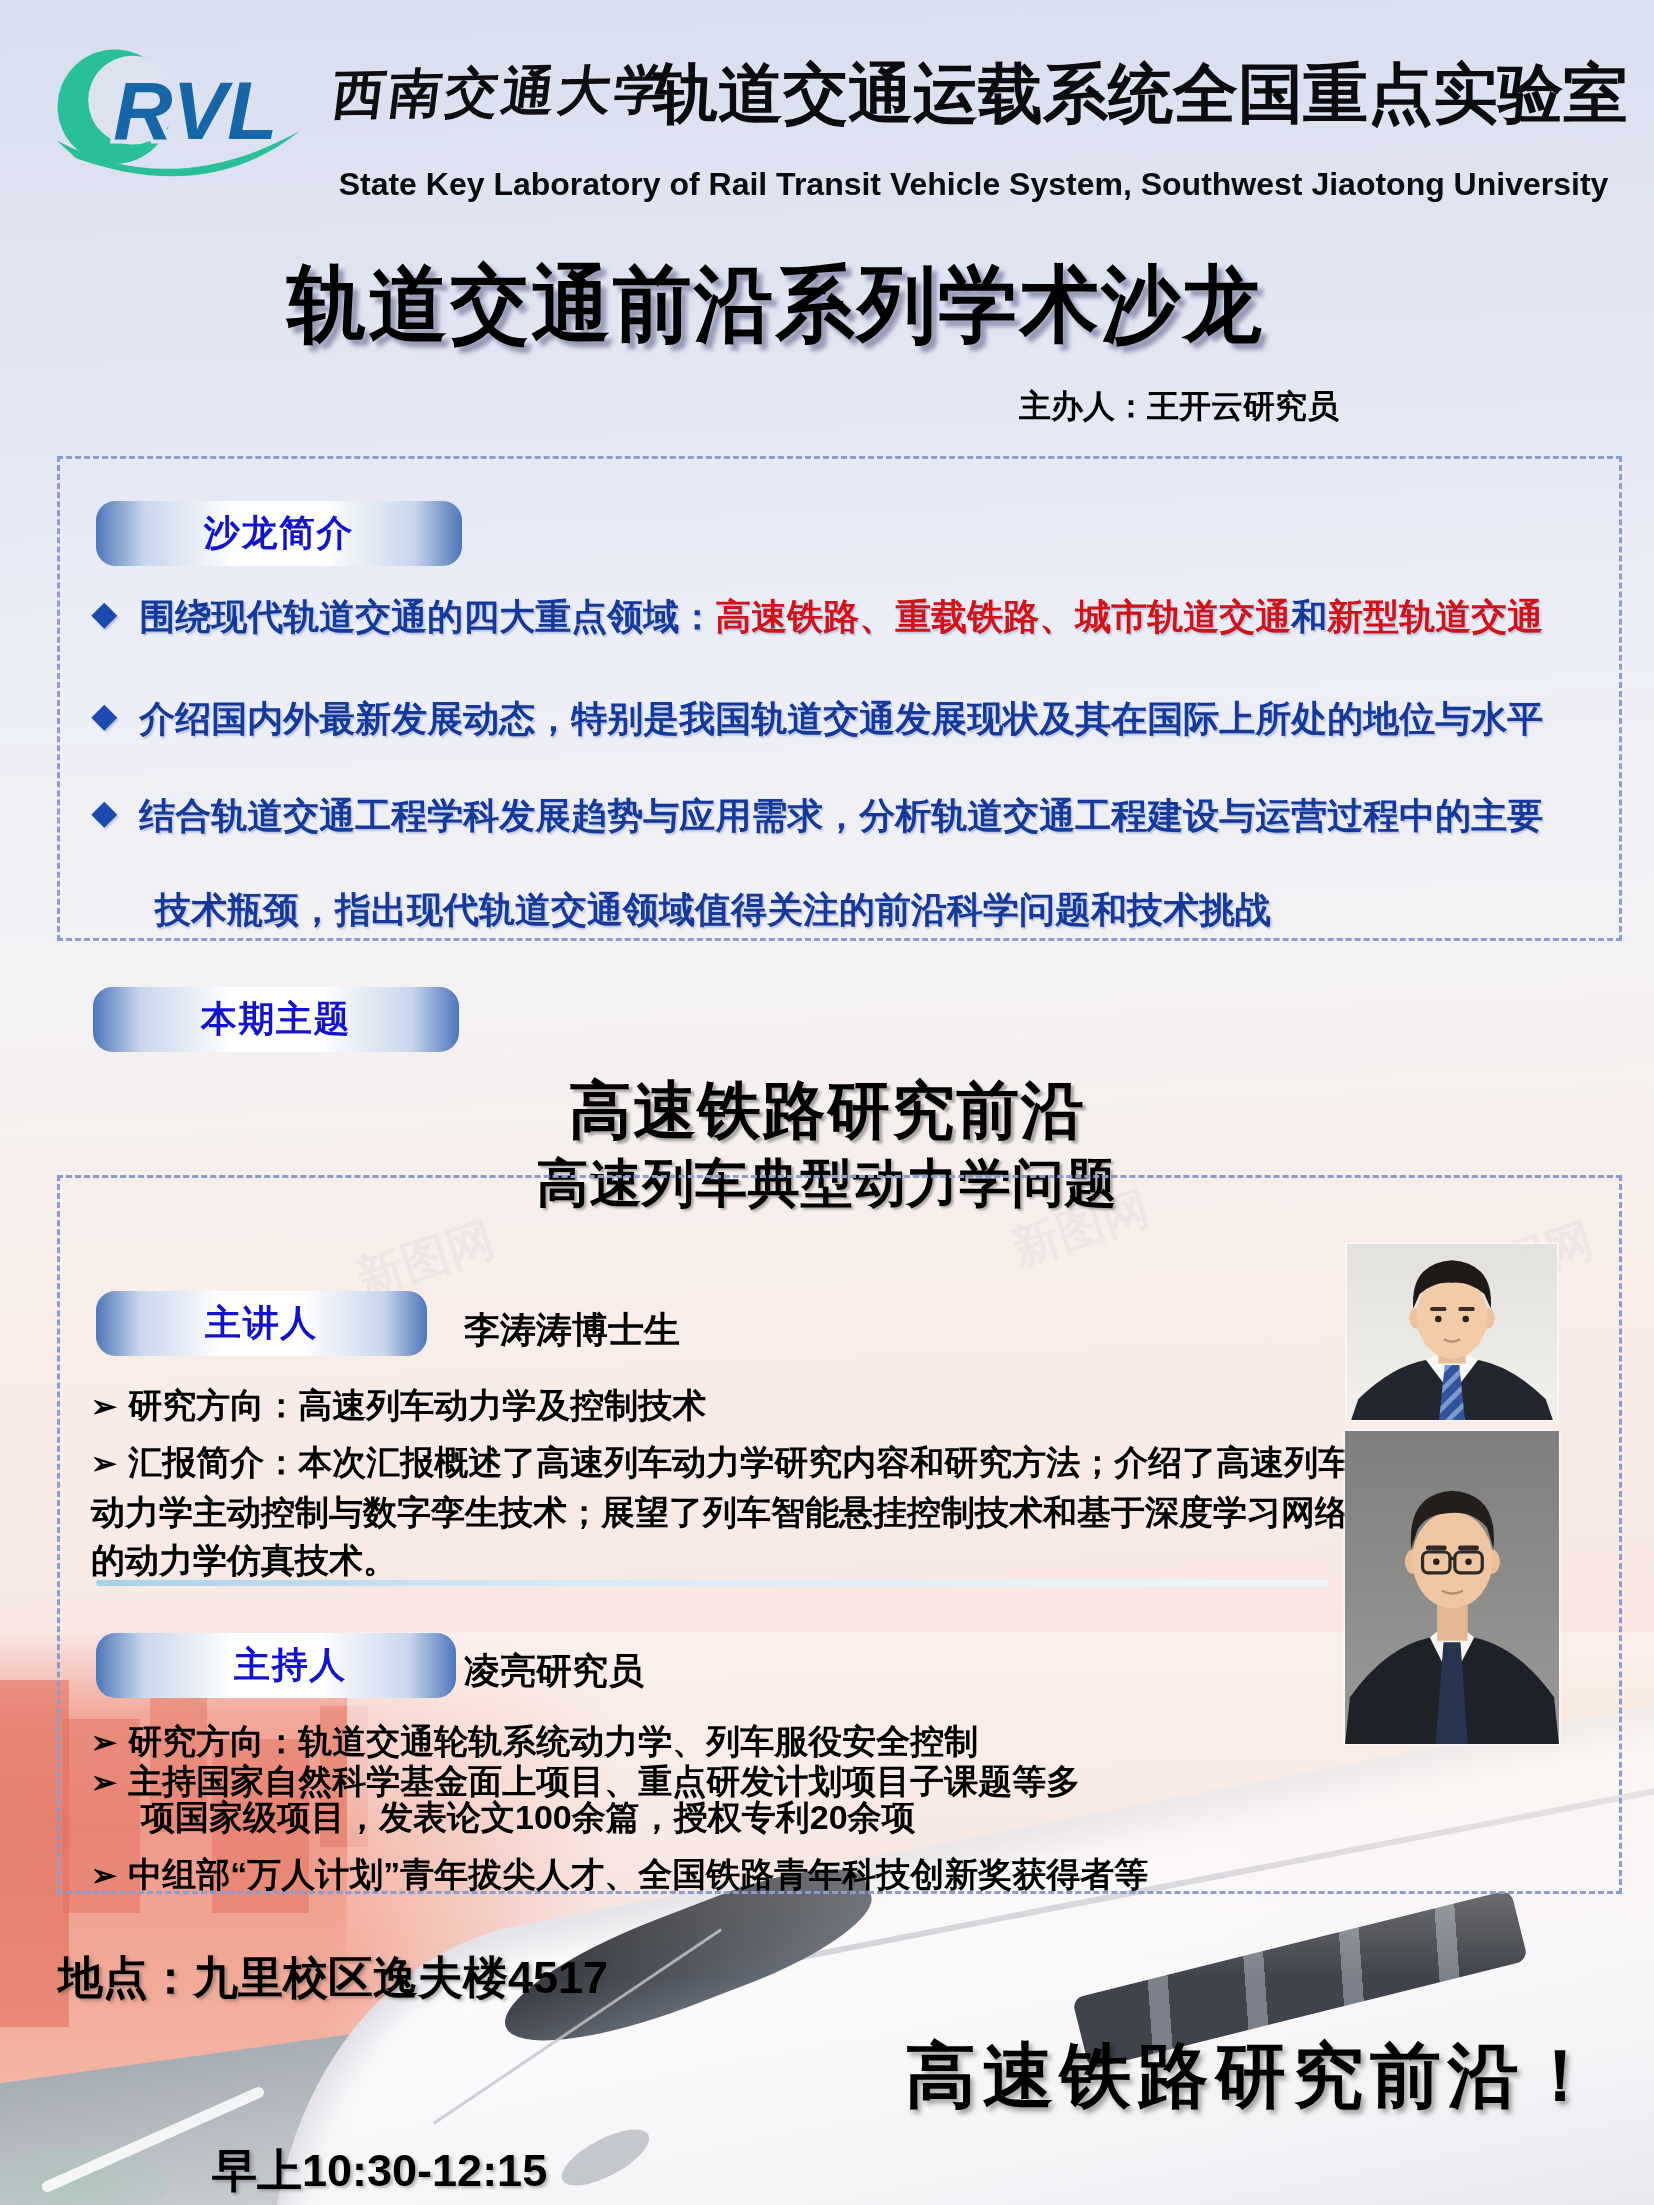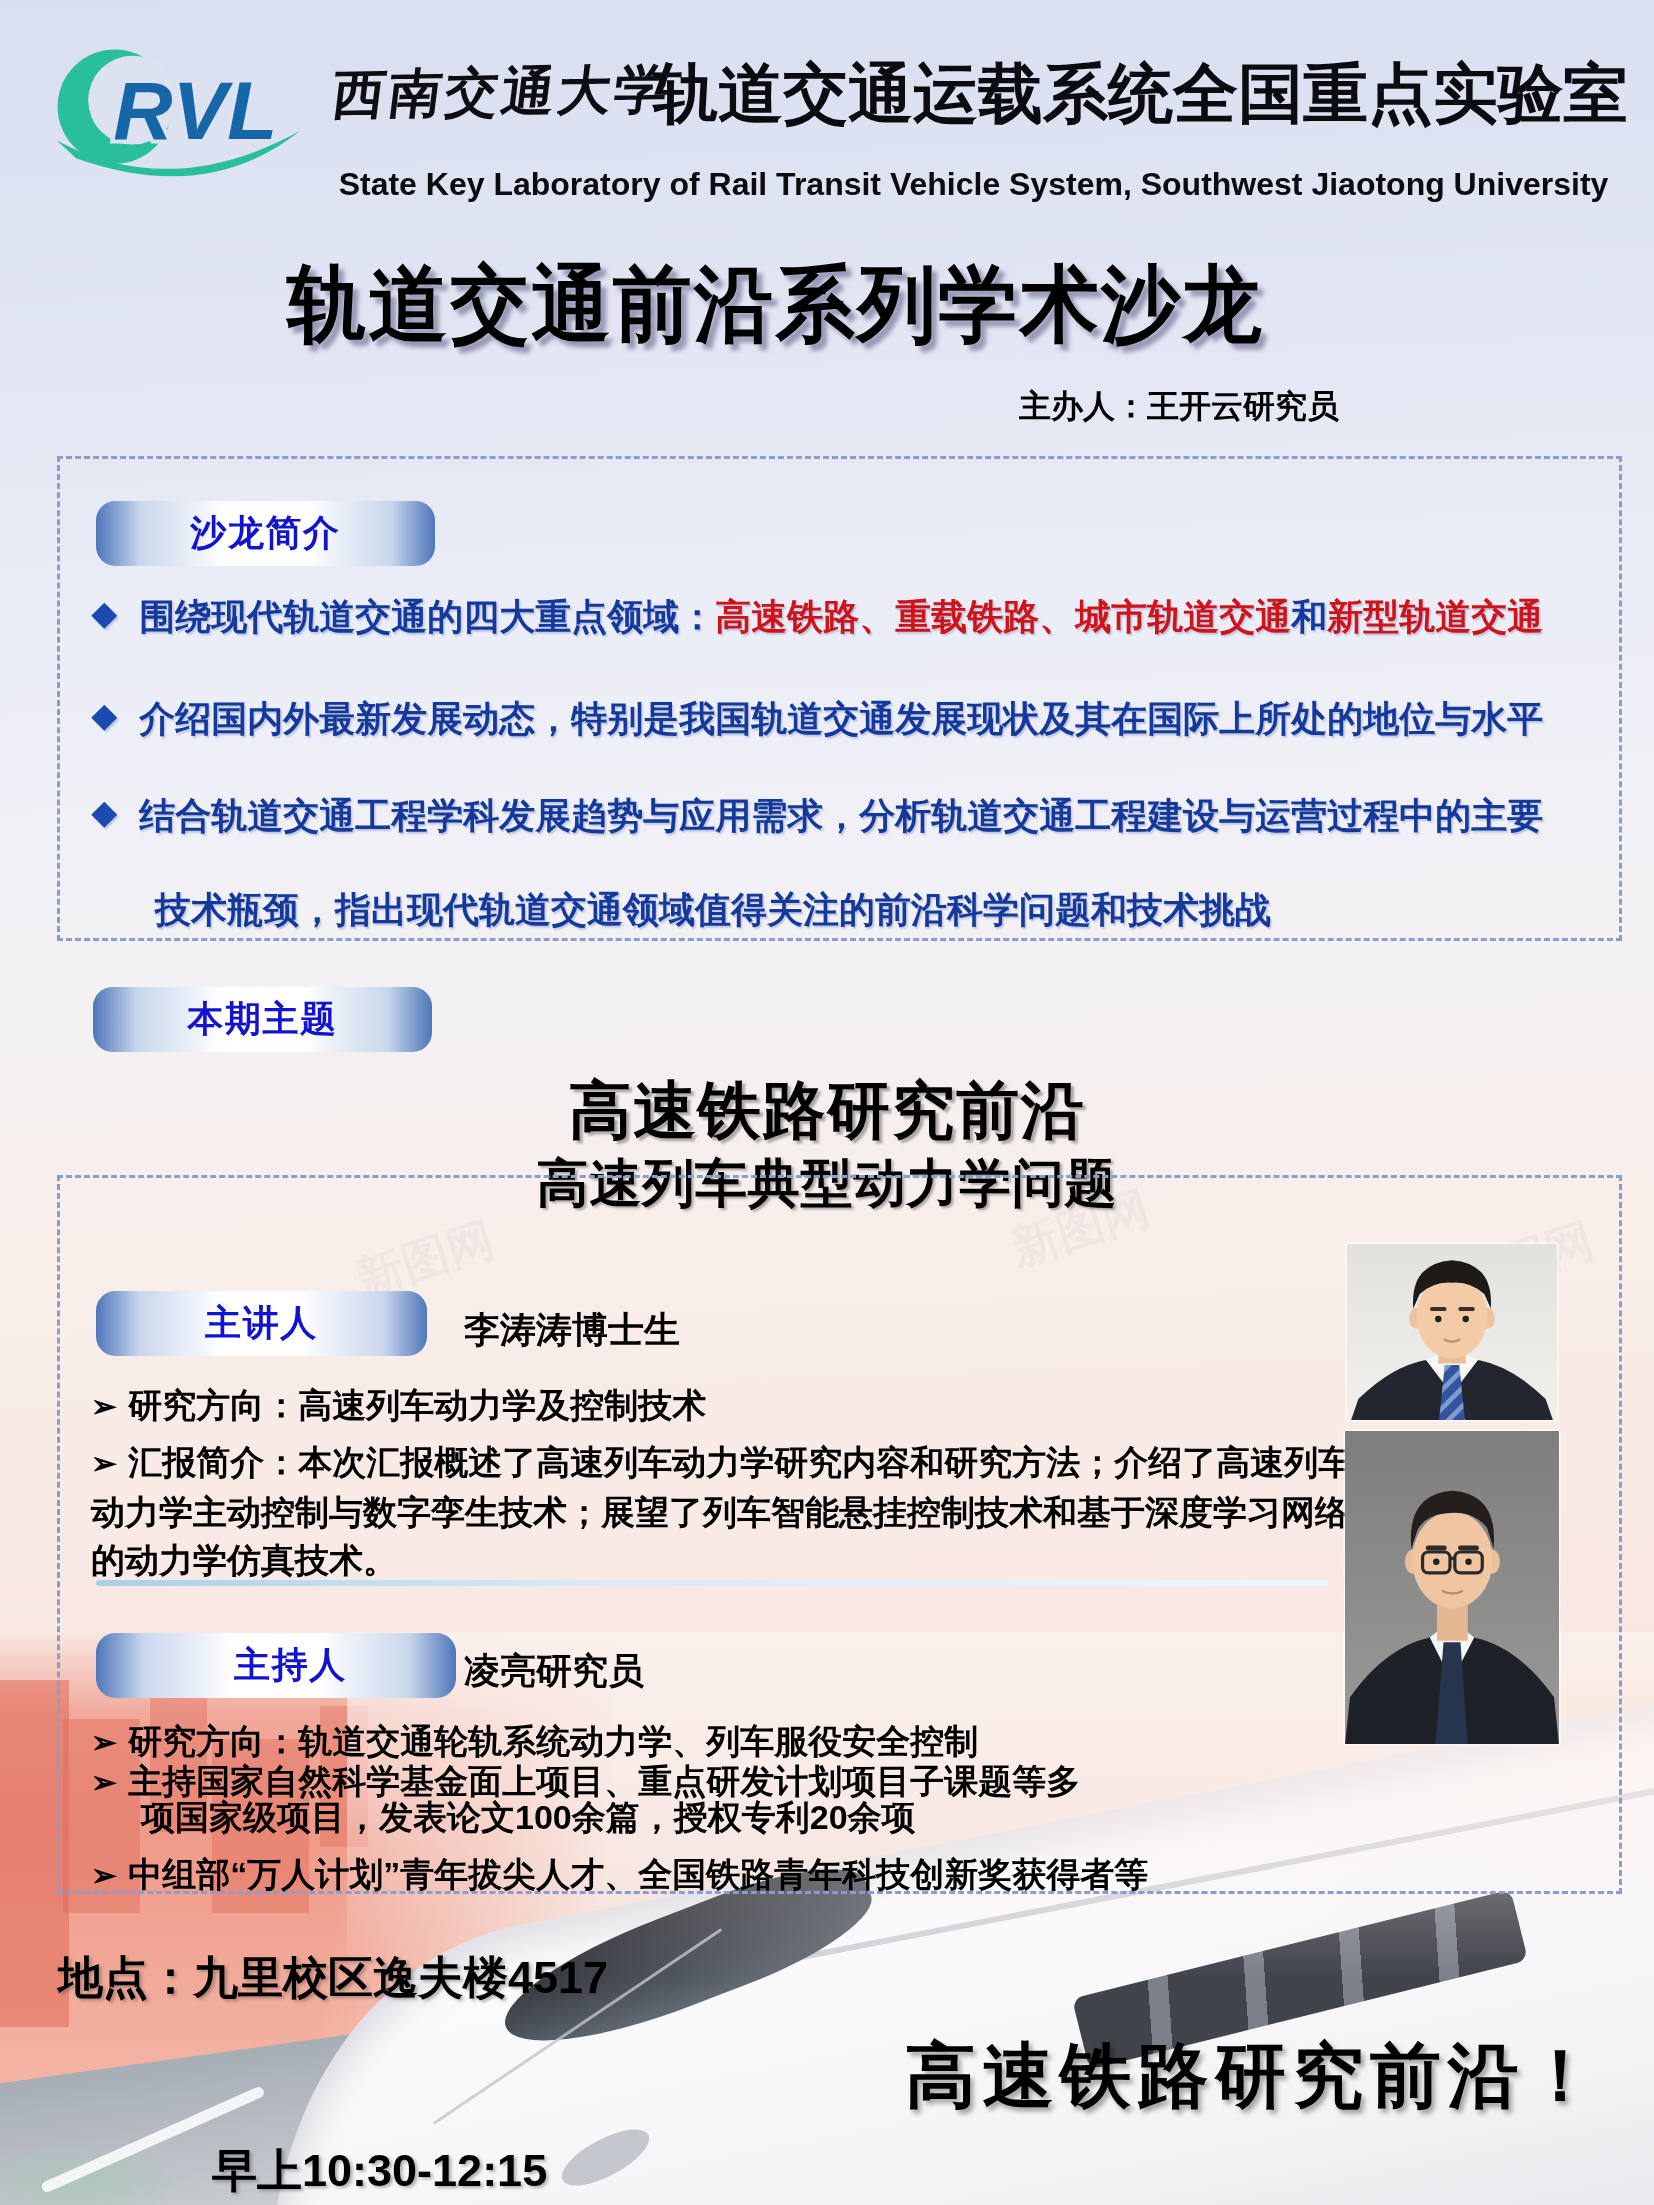--- a/index.html
+++ b/index.html
@@ -20,21 +20,21 @@
     font-weight:900;font-size:79px;letter-spacing:2.4px;color:#000;
     text-shadow:5.7px 6.5px 4px rgba(90,90,130,0.55);transform:scaleY(1.06);white-space:nowrap;}
   #organizer{left:1019px;top:385px;font-size:32px;font-weight:900;color:#000;}
 
   
   .dashed-box{border:3.2px dashed #8b9ccf;box-sizing:border-box;}
   #intro-box{left:57px;top:456px;width:1565px;height:485px;}
   #people-box{left:57px;top:1175px;width:1565px;height:719px;}
 
   
-  .pill{width:339px;height:65px;border-radius:19.4px;display:flex;align-items:center;justify-content:center;
+  .pill{width:366px;height:65px;border-radius:19.4px;display:flex;align-items:center;justify-content:center;
     background:linear-gradient(90deg,#4e76ba 0%,#c8d6ec 13%,#ffffff 38%,#ffffff 62%,#c8d6ec 87%,#4e76ba 100%);
     font-size:36px;font-weight:900;color:#1212cf;letter-spacing:1.6px;}
   #intro-pill{left:36px;top:42px;}
   #topic-pill{left:93px;top:987px;}
   #speaker-pill{left:36px;top:113px;width:331px;}
   #host-pill{left:36px;top:455px;width:331px;padding-left:29px;}
 
   
   .intro-line{left:32px;font-size:36px;font-weight:800;color:#15389b;white-space:nowrap;
     text-shadow:1.6px 1.6px 1.6px rgba(130,150,200,0.45);}

